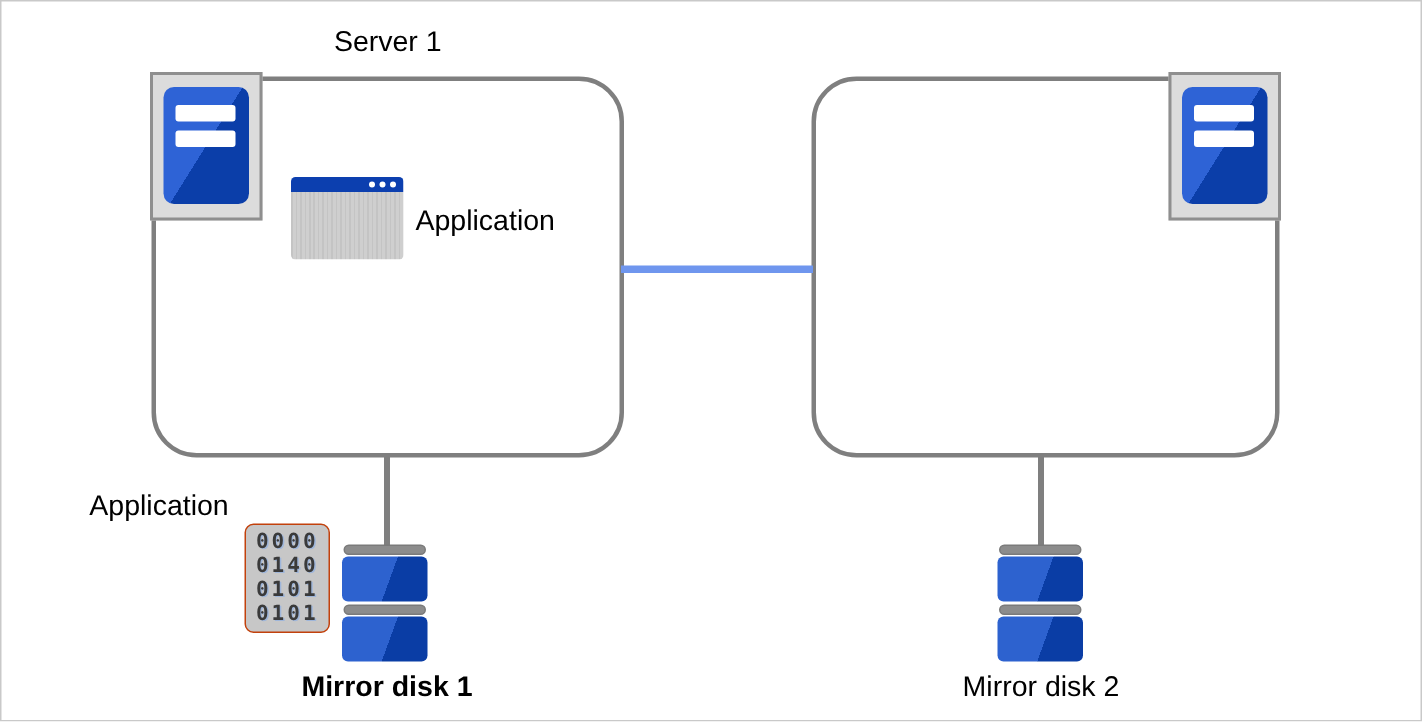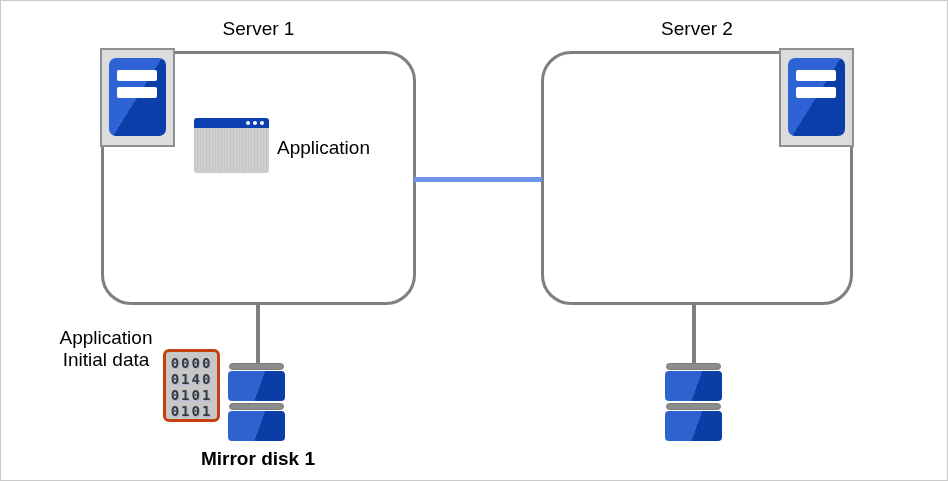--- a/index.html
+++ b/index.html
@@ -153,21 +153,21 @@
     line-height: 22px;
     text-align: center;
   }
   .binary-icon {
     position: absolute;
     left: 162px;
     top: 348px;
     width: 57px;
     height: 73px;
     background: #c7c7c7;
-    border: 3px solid #c2410c;
+    border: 1px solid #c2410c;
     border-radius: 6px;
     padding-top: 3px;
     text-align: center;
   }
   .binary-row {
     font-family: "DejaVu Sans Mono", monospace;
     font-weight: bold;
     font-size: 14px;
     line-height: 16px;
     letter-spacing: 2px;
@@ -175,21 +175,20 @@
     text-shadow: 1px 1px 0 #9fb6da;
     white-space: nowrap;
   }
 </style>
 </head>
 <body>
 
 <div class="canvas">
 
   <div class="label title1">Server 1</div>
-  <div class="label title2">Server 2</div>
 
   <div class="server-box box1"></div>
   <div class="server-box box2"></div>
 
   <div class="hline"></div>
 
   <div class="server-icon icon1">
     <div class="tower">
       <div class="tower-bar b1"></div>
       <div class="tower-bar b2"></div>
@@ -224,24 +223,24 @@
     <div class="disk-platter"></div>
   </div>
   <div class="disk disk2">
     <div class="disk-cap"></div>
     <div class="disk-platter"></div>
     <div class="disk-cap"></div>
     <div class="disk-platter"></div>
   </div>
 
   <div class="label disk-label1">Mirror disk 1</div>
+  <div class="label disk-label2">Mirror disk 2</div>
 
   <div class="initial-data-label">
     <div>Application</div>
-    <div>Initial data</div>
   </div>
   <div class="binary-icon">
     <div class="binary-row">0000</div>
     <div class="binary-row">0140</div>
     <div class="binary-row">0101</div>
     <div class="binary-row">0101</div>
   </div>
 
 </div>
 

